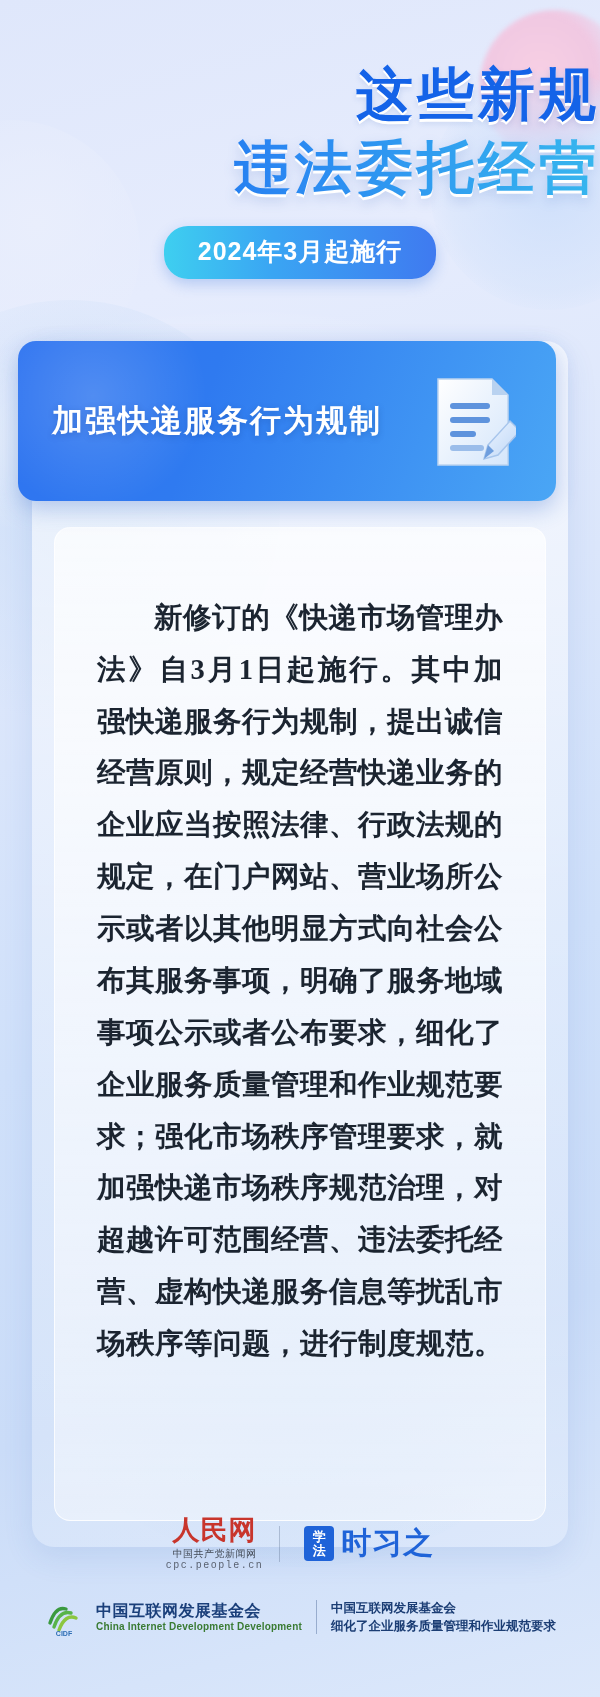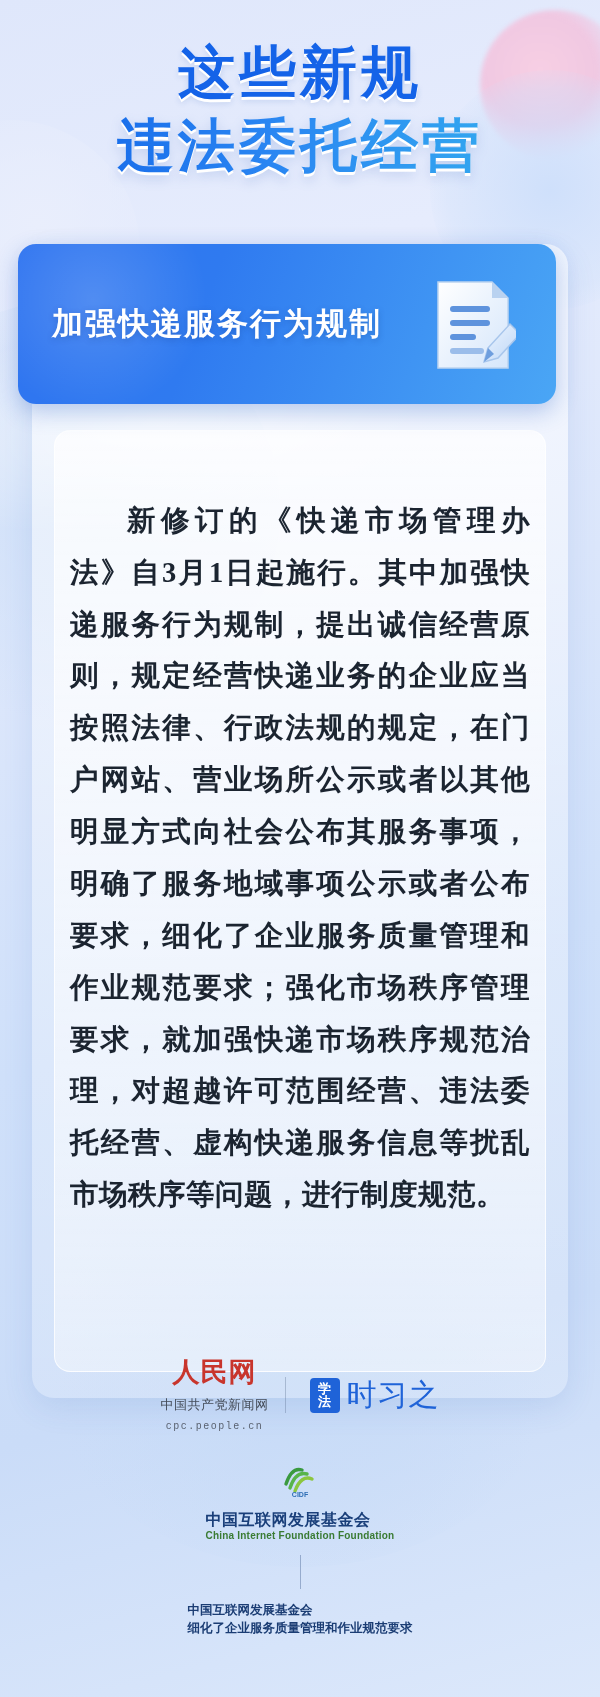--- a/index.html
+++ b/index.html
@@ -57,22 +57,22 @@
     top: 250px;
     width: 720px;
     height: 300px;
     background: radial-gradient(ellipse 60% 50% at 30% 50%, rgba(255,255,255,0.55) 0%, rgba(255,255,255,0) 70%);
     transform: rotate(-8deg);
   }
 
   
   .header {
     position: relative;
-    padding-top: 36px;
-    text-align: center;
+    padding-top: 58px;
+    text-align: right;
   }
   .title-line {
     font-size: 57px;
     font-weight: bold;
     letter-spacing: 4px;
     line-height: 1.28;
     color: #1463e8;
     text-shadow: 0 3px 0 #ffffff, 0 4px 6px rgba(40,90,180,0.18);
   }
   .title-line.second {
@@ -143,21 +143,21 @@
     right: 40px;
     top: 28px;
     width: 86px;
     height: 104px;
   }
   .body-box {
     margin: 26px 22px 0;
     border-radius: 16px;
     background: linear-gradient(180deg, rgba(255,255,255,0.70) 0%, rgba(255,255,255,0.42) 100%);
     border: 1px solid rgba(255,255,255,0.75);
-    padding: 64px 15px 150px;
+    padding: 64px 42px 150px;
     min-height: 640px;
     box-sizing: border-box;
   }
   .body-text {
     color: #1b2430;
     font-size: 28.5px;
     line-height: 1.82;
     letter-spacing: 0.5px;
     text-align: justify;
     text-indent: 2em;
@@ -184,31 +184,31 @@
     line-height: 1.1;
   }
   .rmw-main {
     font-size: 27px;
     font-weight: bold;
     color: #c8352c;
     letter-spacing: 1px;
     font-family: "Liberation Serif", serif;
   }
   .rmw-sub {
-    font-size: 13px;
+    font-size: 10px;
     color: #444c58;
     letter-spacing: 0.5px;
-    margin-top: 10px;
+    margin-top: 2px;
   }
   .rmw-url {
     font-size: 10px;
     color: #5a6270;
     letter-spacing: 1.5px;
     font-family: "Liberation Mono", monospace;
-    margin-top: 9px;
+    margin-top: 1px;
   }
   .divider-v {
     width: 1px;
     height: 36px;
     background: rgba(90,110,140,0.35);
   }
   .xuefa {
     display: flex;
     align-items: center;
     gap: 7px;
@@ -221,33 +221,32 @@
     font-weight: bold;
     border-radius: 4px;
     padding: 4px 4px;
     line-height: 1.05;
     width: 22px;
     text-align: center;
     letter-spacing: 0;
   }
   .xuefa-text {
     font-size: 30px;
-    font-weight: normal;
+    font-weight: bold;
     color: #1f63d8;
     font-family: "Liberation Serif", serif;
     letter-spacing: 1px;
     text-align: right;
   }
   .cidf-row {
     margin-top: 26px;
     display: flex;
     align-items: center;
     justify-content: center;
     gap: 12px;
-    flex-direction: column;
   }
   .cidf-mark {
     width: 40px;
     height: 40px;
   }
   .cidf-names {
     text-align: left;
     line-height: 1.25;
   }
   .cidf-cn {
@@ -283,20 +282,23 @@
   <div class="blob blob-pink"></div>
   <div class="blob blob-blue-tr"></div>
   <div class="blob blob-left"></div>
   <div class="blob blob-mid"></div>
   <div class="blob blob-bottom"></div>
   <div class="swoosh"></div>
 
   <div class="header">
     <div class="title-line">这些新规</div>
     <div class="title-line second">违法委托经营</div>
+    <div class="subtitle-wrap">
+      <div class="subtitle">2024年3月起施行</div>
+    </div>
   </div>
 
   <div class="card">
     <div class="section-head">
       <div class="section-head-text">加强快递服务行为规制</div>
       <div class="doc-icon">
         <svg viewBox="0 0 86 104" width="86" height="104" xmlns="http://www.w3.org/2000/svg">
           <defs>
             <linearGradient id="pg" x1="0" y1="0" x2="1" y2="1">
               <stop offset="0%" stop-color="#ffffff"></stop>
@@ -341,21 +343,21 @@
       <div class="cidf-mark">
         <svg viewBox="0 0 40 40" width="40" height="40" xmlns="http://www.w3.org/2000/svg">
           <path d="M6 26 C10 14 16 10 22 12" stroke="#3a9a3f" stroke-width="3.4" fill="none" stroke-linecap="round"></path>
           <path d="M10 30 C14 18 20 14 27 16" stroke="#58b44a" stroke-width="3.4" fill="none" stroke-linecap="round"></path>
           <path d="M15 33 C19 22 25 18 32 21" stroke="#8cc63f" stroke-width="3.4" fill="none" stroke-linecap="round"></path>
           <text x="20" y="39" font-size="7" text-anchor="middle" fill="#2f6fb5" font-family="Liberation Sans, sans-serif" font-weight="bold">CIDF</text>
         </svg>
       </div>
       <div class="cidf-names">
         <div class="cidf-cn">中国互联网发展基金会</div>
-        <div class="cidf-en">China Internet Foundation Foundation</div>
+        <div class="cidf-en">China Internet Development Development</div>
       </div>
       <div class="cidf-divider"></div>
       <div class="cidf-support">
         <div>中国互联网发展基金会</div>
         <div>细化了企业服务质量管理和作业规范要求</div>
       </div>
     </div>
   </div>
 </div>
 

